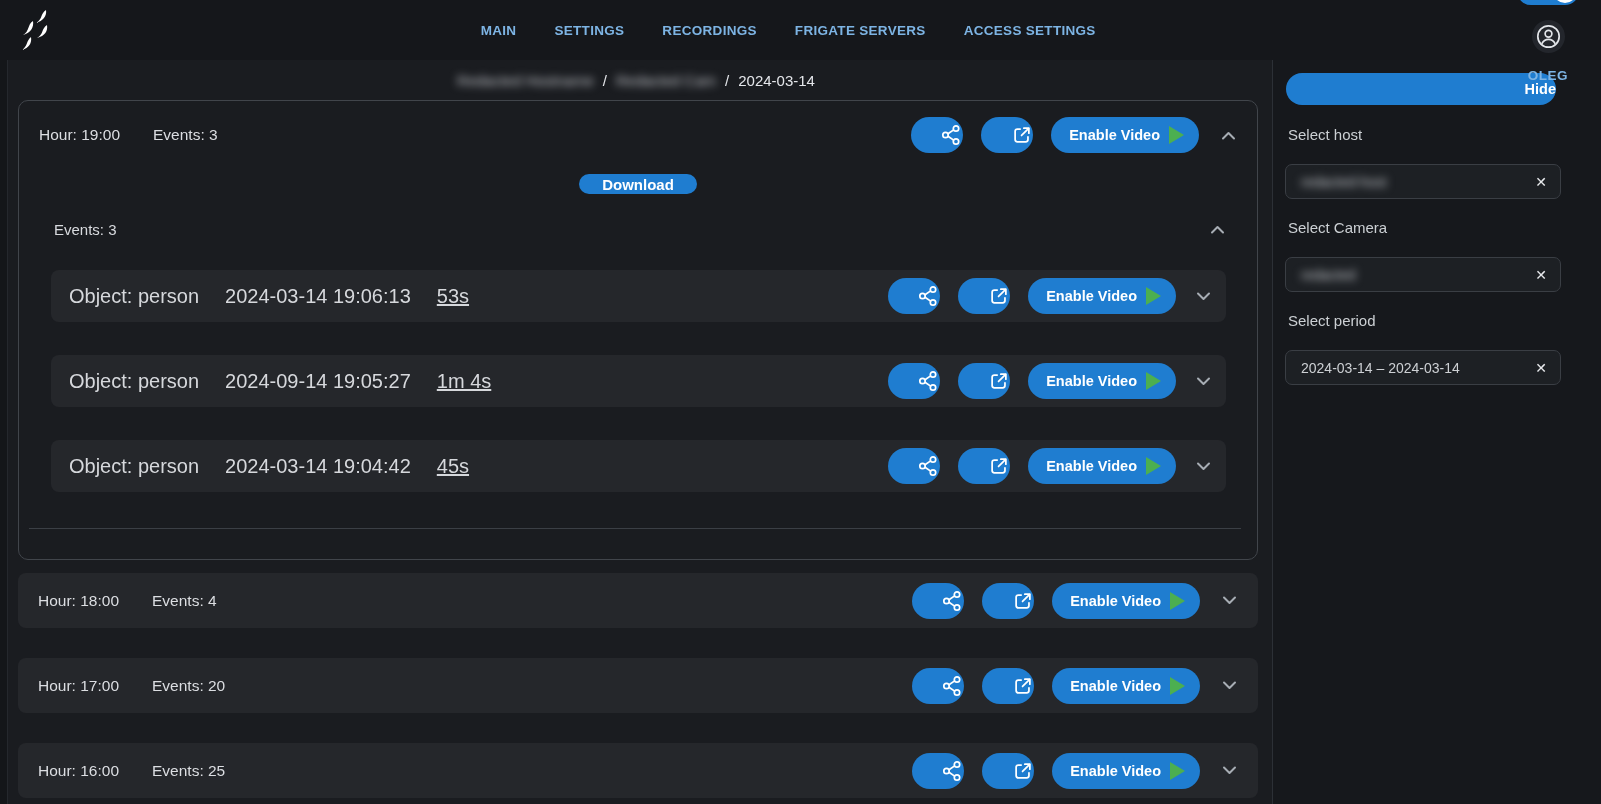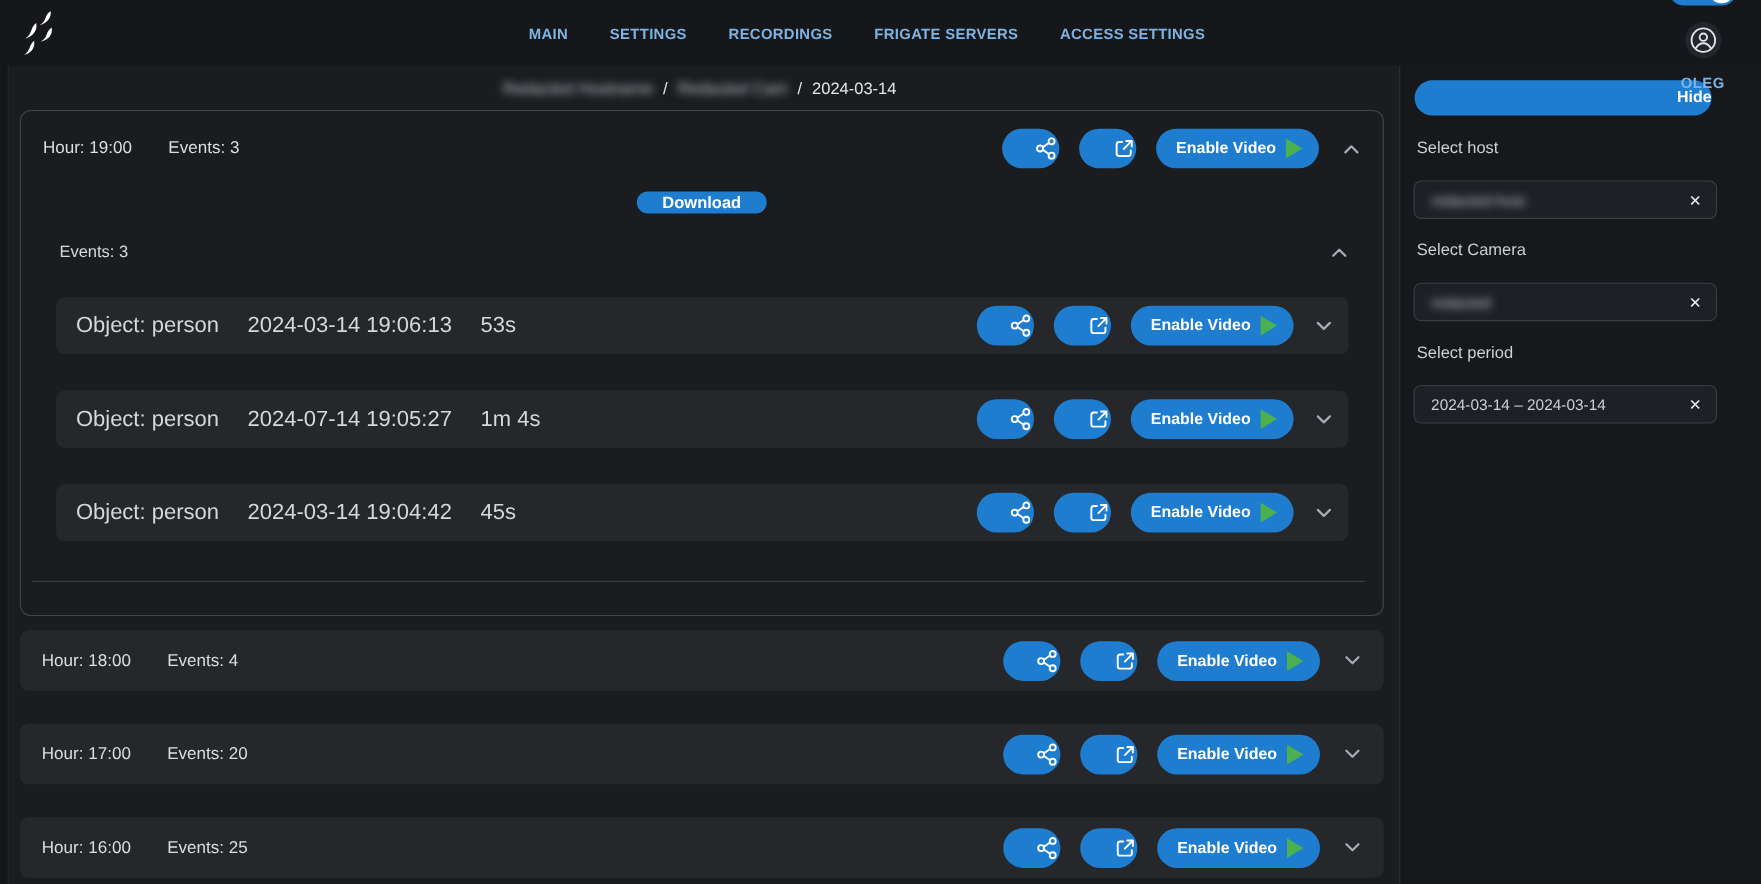--- a/index.html
+++ b/index.html
@@ -82,21 +82,21 @@
   .events-section-header {
     display:flex; align-items:center; justify-content:space-between;
     margin:27px 0 0; padding:0 32px 0 35px; font-size:15px; color:#d8dade; height:16px;
   }
   .event-row {
     margin:33px 31px 0 32px; height:52px; background:#25272b; border-radius:8px;
     display:flex; align-items:center; padding:0 15px 0 18px; cursor:pointer;
   }
   .event-text { font-size:20px; color:#d6d8dc; }
   .ev-time { margin-left:26px; }
-  .ev-dur  { margin-left:26px; }
+  .ev-dur  { margin-left:26px;text-decoration:underline; }
   .event-actions { margin-left:auto; display:flex; align-items:center; gap:18px; }
   .event-row .chev { margin-left:20px; }
   .card-divider { border:none; border-top:1px solid #3b3f45; margin:36px 16px 0 10px; }
 
   
   .hour-card {
     margin:0 14px 30px 18px; height:55px; background:#25272b; border-radius:8px;
     display:flex; align-items:center; padding:0 21px 0 20px; cursor:pointer;
   }
   .hour-card.first { margin-top:13px; }
@@ -257,21 +257,21 @@
         </div>
         <span class="chev">
           <svg width="15" height="9" viewBox="0 0 15 9" fill="none" stroke="#a7adb4" stroke-width="2" stroke-linecap="round" stroke-linejoin="round">
               <polyline points="2,1.5 7.5,7 13,1.5"></polyline>
             </svg>
         </span>
       </div>
 
       <div class="event-row">
         <span class="event-text">Object: person</span>
-        <span class="event-text ev-time">2024-07-14 19:05:27</span>
+        <span class="event-text ev-time">2024-09-14 19:05:27</span>
         <span class="event-text ev-dur">1m 4s</span>
         <div class="event-actions">
           <button class="pill icon-pill">
             <span style="display:flex;">
                 <svg width="24" height="24" viewBox="0 0 24 24" fill="none" stroke="#fff" stroke-width="1.7">
                   <circle cx="17" cy="5.5" r="2.7"></circle>
                   <circle cx="6.5" cy="12" r="2.7"></circle>
                   <circle cx="17" cy="18.5" r="2.7"></circle>
                   <line x1="9" y1="10.8" x2="14.6" y2="6.9"></line>
                   <line x1="9" y1="13.2" x2="14.6" y2="17.1"></line>

